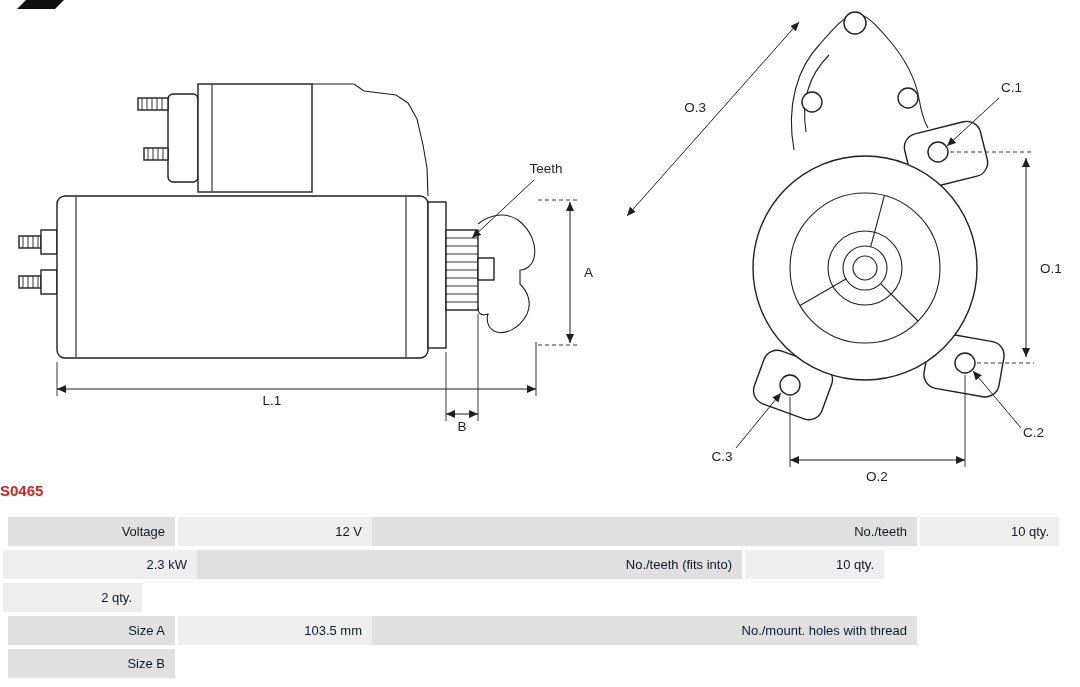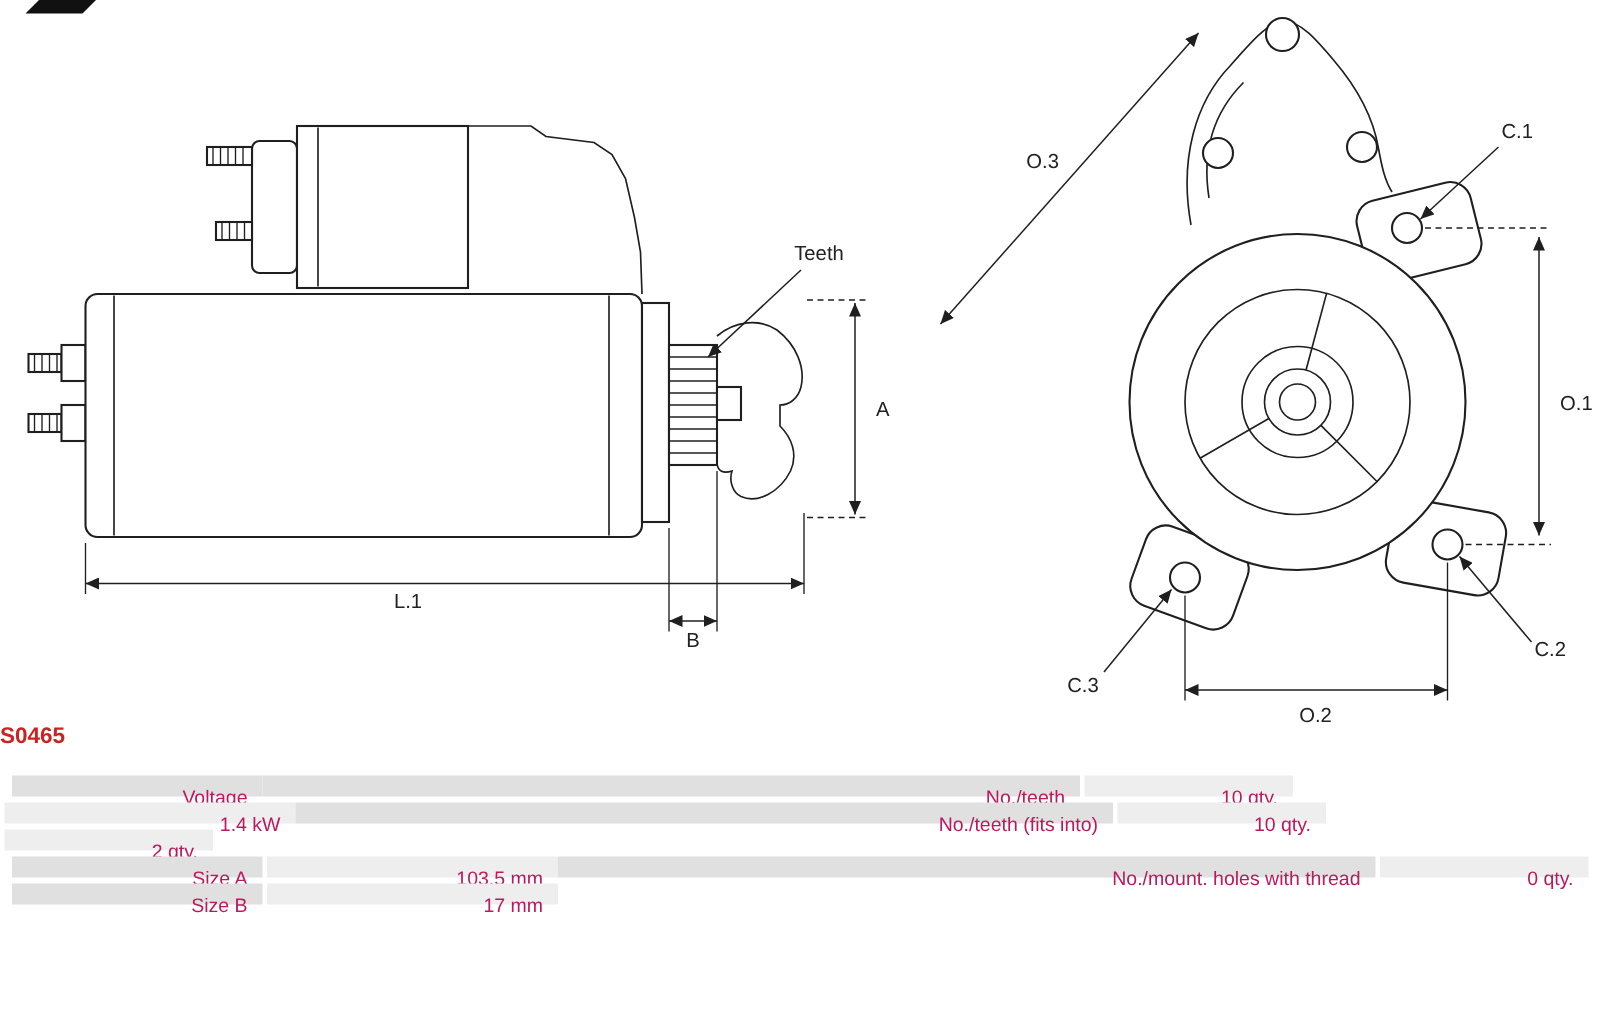--- a/index.html
+++ b/index.html
@@ -9,22 +9,22 @@
   svg text{font-family:"Liberation Sans", sans-serif;font-size:13.5px;fill:#222;}
   .outline{fill:#fff;stroke:#1f1f1f;stroke-width:1.4;}
   .thin{fill:none;stroke:#1f1f1f;stroke-width:1.1;}
   .dim{stroke:#1f1f1f;stroke-width:1;fill:none;}
   .ext{stroke:#1f1f1f;stroke-width:0.9;fill:none;}
   .dash{stroke:#1f1f1f;stroke-width:0.9;fill:none;stroke-dasharray:4 3;}
   .hatch{stroke:#1f1f1f;stroke-width:0.9;}
   #part-number{position:absolute;left:0;top:482px;font-size:15px;font-weight:bold;}
   #spec-table{position:absolute;left:0;top:517px;width:1080px;}
   .spec-row{display:flex;margin-bottom:4px;}
-  .cell{height:14px;line-height:29px;box-sizing:border-box;padding-right:10px;
-        text-align:right;font-size:13px;color:#be185d;}
+  .cell{height:29px;line-height:29px;box-sizing:border-box;padding-right:10px;
+        text-align:right;font-size:13px;color:#0f172a;}
   .c-l-label{width:167px;margin-left:8px;background:#e0e0e0;}
   .c-l-value{width:194px;margin-left:3px;background:#eeeeee;}
   .c-r-label{width:545px;background:#e0e0e0;}
   .c-r-value{width:139px;margin-left:3px;background:#eeeeee;}
 </style>
 </head>
 <body>
 
 <div id="page">
 
@@ -189,40 +189,39 @@
       </g>
     </g>
   </svg>
 
   <div id="part-number" style="color:#cc2222;">S0465</div>
 
   <div id="spec-table">
 
     <div class="spec-row">
       <div class="cell c-l-label">Voltage</div>
+      <div class="cell c-l-value">12 V</div>
       <div class="cell c-r-label">No./teeth</div>
       <div class="cell c-r-value">10 qty.</div>
     </div>
 
     <div class="spec-row">
-      <div class="cell c-l-value">1.4 kW</div>
+      <div class="cell c-l-value">2.3 kW</div>
       <div class="cell c-r-label">No./teeth (fits into)</div>
       <div class="cell c-r-value">10 qty.</div>
     </div>
 
     <div class="spec-row">
       <div class="cell c-r-value">2 qty.</div>
     </div>
 
     <div class="spec-row">
       <div class="cell c-l-label">Size A</div>
       <div class="cell c-l-value">103.5 mm</div>
       <div class="cell c-r-label">No./mount. holes with thread</div>
-      <div class="cell c-r-value">0 qty.</div>
     </div>
 
     <div class="spec-row">
       <div class="cell c-l-label">Size B</div>
-      <div class="cell c-l-value">17 mm</div>
     </div>
 
   </div>
 </div>
 
 </body></html>

